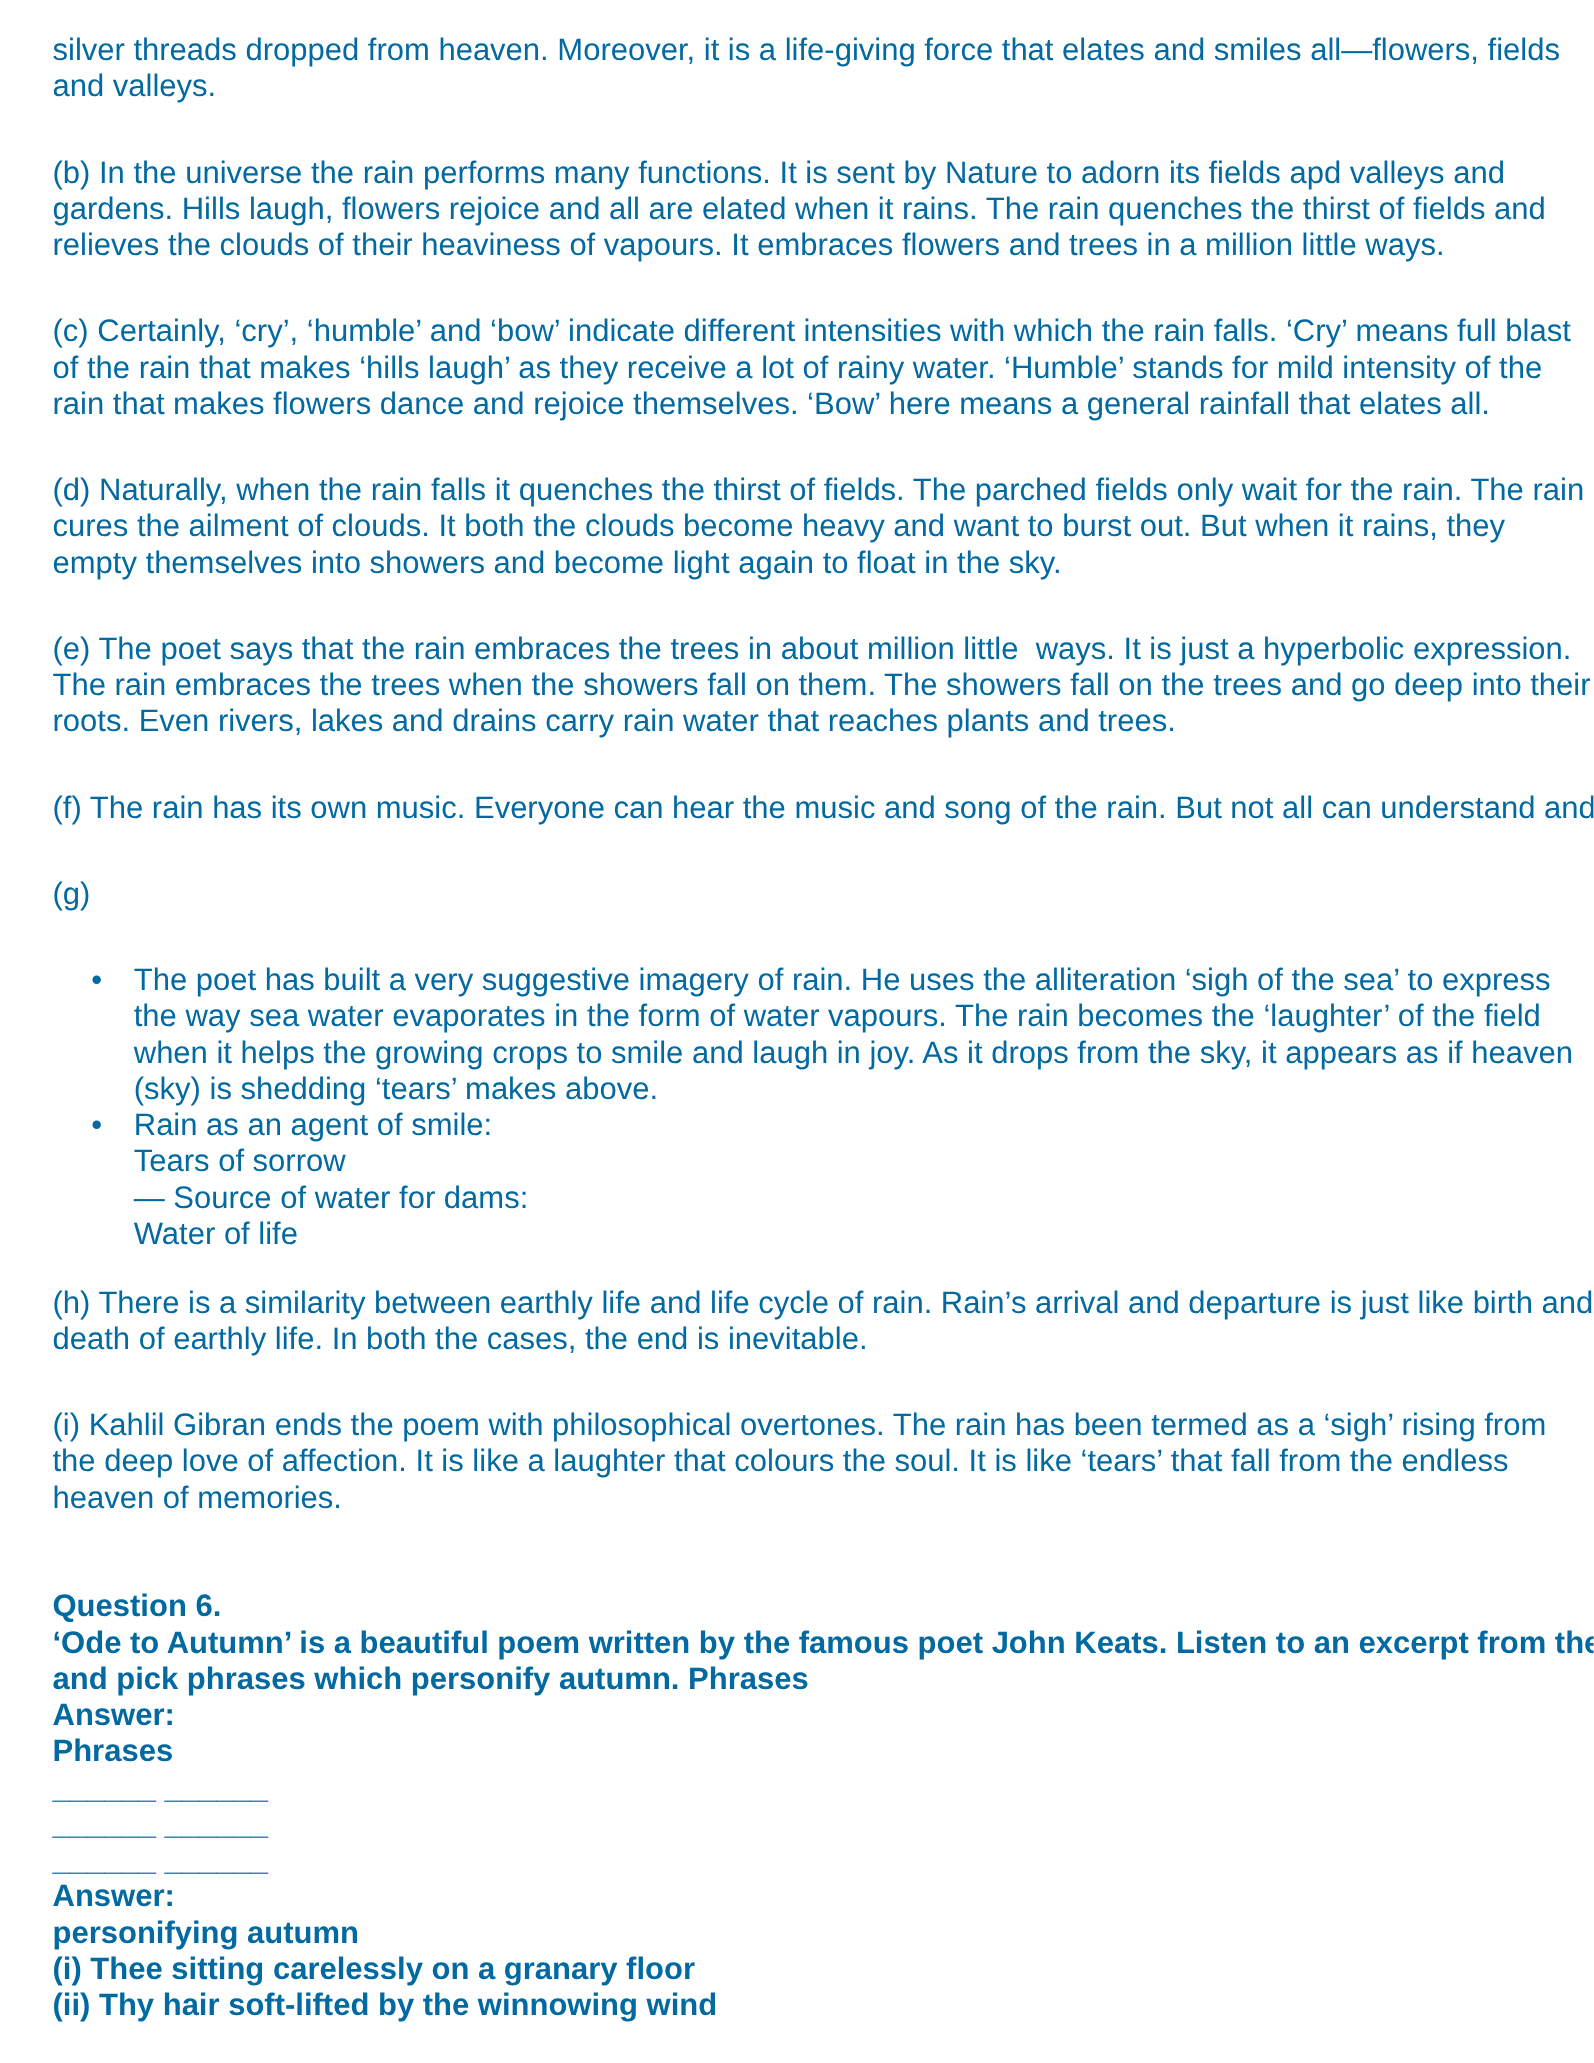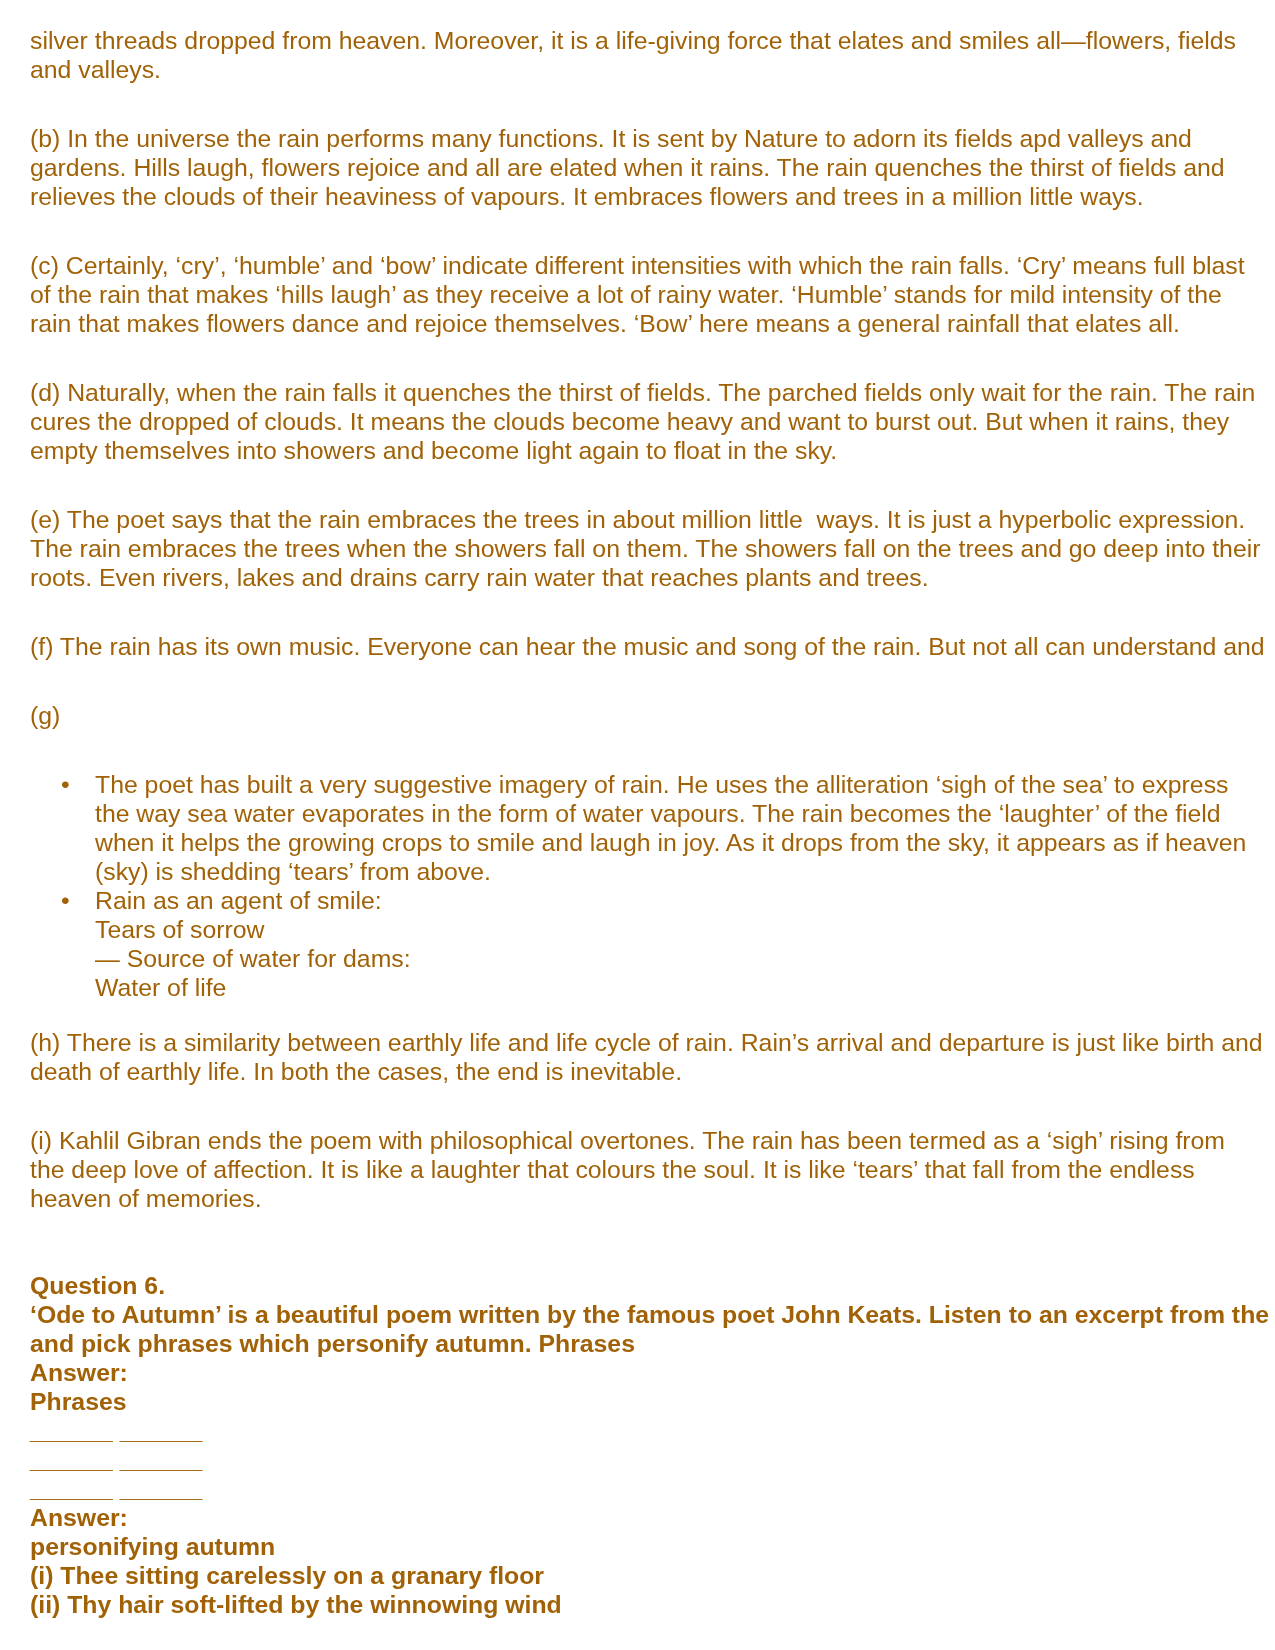--- a/index.html
+++ b/index.html
@@ -6,25 +6,25 @@
   .page {
     position: relative;
     width: 1275px;
     height: 1650px;
     background: #ffffff;
     overflow: hidden;
   }
   .doc {
     box-sizing: border-box;
     width: 1216px;
-    padding: 26px 2px 0 30px;
+    padding: 26px 2px 0 42px;
     font-family: "Liberation Sans", sans-serif;
     font-size: 24.8px;
     line-height: 29px;
-    color: #a16207;
+    color: #0369a1;
   }
   .block { margin: 0 0 40px 0; }
   .block.mb-tight { margin-bottom: 26px; }
   .block.mb-loose { margin-bottom: 58px; }
   .block.mb-none  { margin-bottom: 0; font-weight: bold; }
   .line { white-space: pre; }
   .g-list { padding-left: 65px; }
   .g-item { position: relative; }
   .bullet {
     position: absolute;
@@ -50,21 +50,21 @@
     </div>
 
     <div class="block">
       <div class="line">(c) Certainly, ‘cry’, ‘humble’ and ‘bow’ indicate different intensities with which the rain falls. ‘Cry’ means full blast</div>
       <div class="line">of the rain that makes ‘hills laugh’ as they receive a lot of rainy water. ‘Humble’ stands for mild intensity of the</div>
       <div class="line">rain that makes flowers dance and rejoice themselves. ‘Bow’ here means a general rainfall that elates all.</div>
     </div>
 
     <div class="block">
       <div class="line">(d) Naturally, when the rain falls it quenches the thirst of fields. The parched fields only wait for the rain. The rain</div>
-      <div class="line">cures the dropped of clouds. It means the clouds become heavy and want to burst out. But when it rains, they</div>
+      <div class="line">cures the ailment of clouds. It both the clouds become heavy and want to burst out. But when it rains, they</div>
       <div class="line">empty themselves into showers and become light again to float in the sky.</div>
     </div>
 
     <div class="block">
       <div class="line">(e) The poet says that the rain embraces the trees in about million little  ways. It is just a hyperbolic expression.</div>
       <div class="line">The rain embraces the trees when the showers fall on them. The showers fall on the trees and go deep into their</div>
       <div class="line">roots. Even rivers, lakes and drains carry rain water that reaches plants and trees.</div>
     </div>
 
     <div class="block">
@@ -74,21 +74,21 @@
     <div class="block">
       <div class="line">(g)</div>
     </div>
 
     <div class="block mb-tight g-list">
       <div class="g-item">
         <span class="bullet">•</span>
         <div class="line">The poet has built a very suggestive imagery of rain. He uses the alliteration ‘sigh of the sea’ to express</div>
         <div class="line">the way sea water evaporates in the form of water vapours. The rain becomes the ‘laughter’ of the field</div>
         <div class="line">when it helps the growing crops to smile and laugh in joy. As it drops from the sky, it appears as if heaven</div>
-        <div class="line">(sky) is shedding ‘tears’ from above.</div>
+        <div class="line">(sky) is shedding ‘tears’ makes above.</div>
       </div>
       <div class="g-item">
         <span class="bullet">•</span>
         <div class="line">Rain as an agent of smile:</div>
         <div class="line">Tears of sorrow</div>
         <div class="line">— Source of water for dams:</div>
         <div class="line">Water of life</div>
       </div>
     </div>
 

